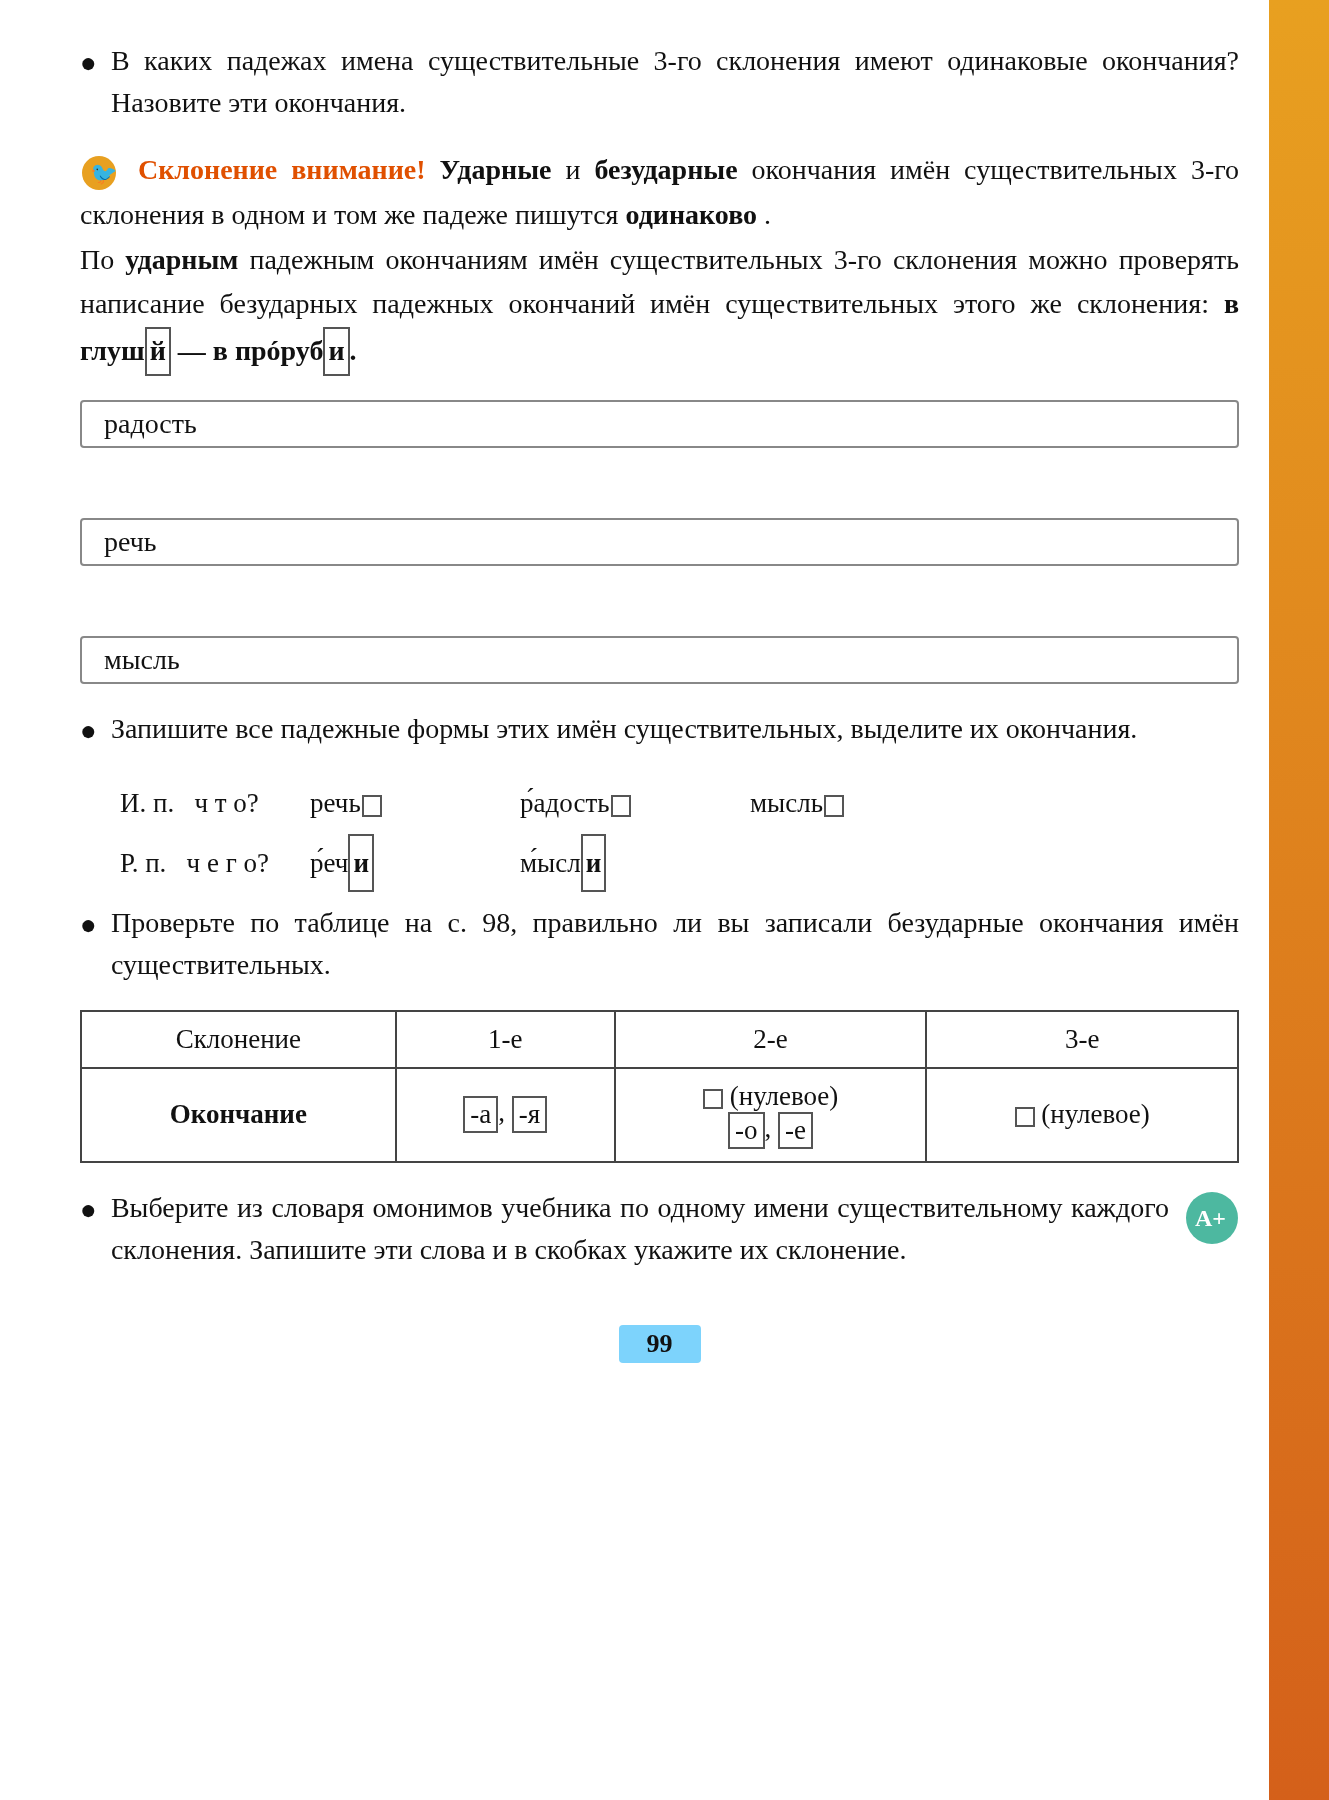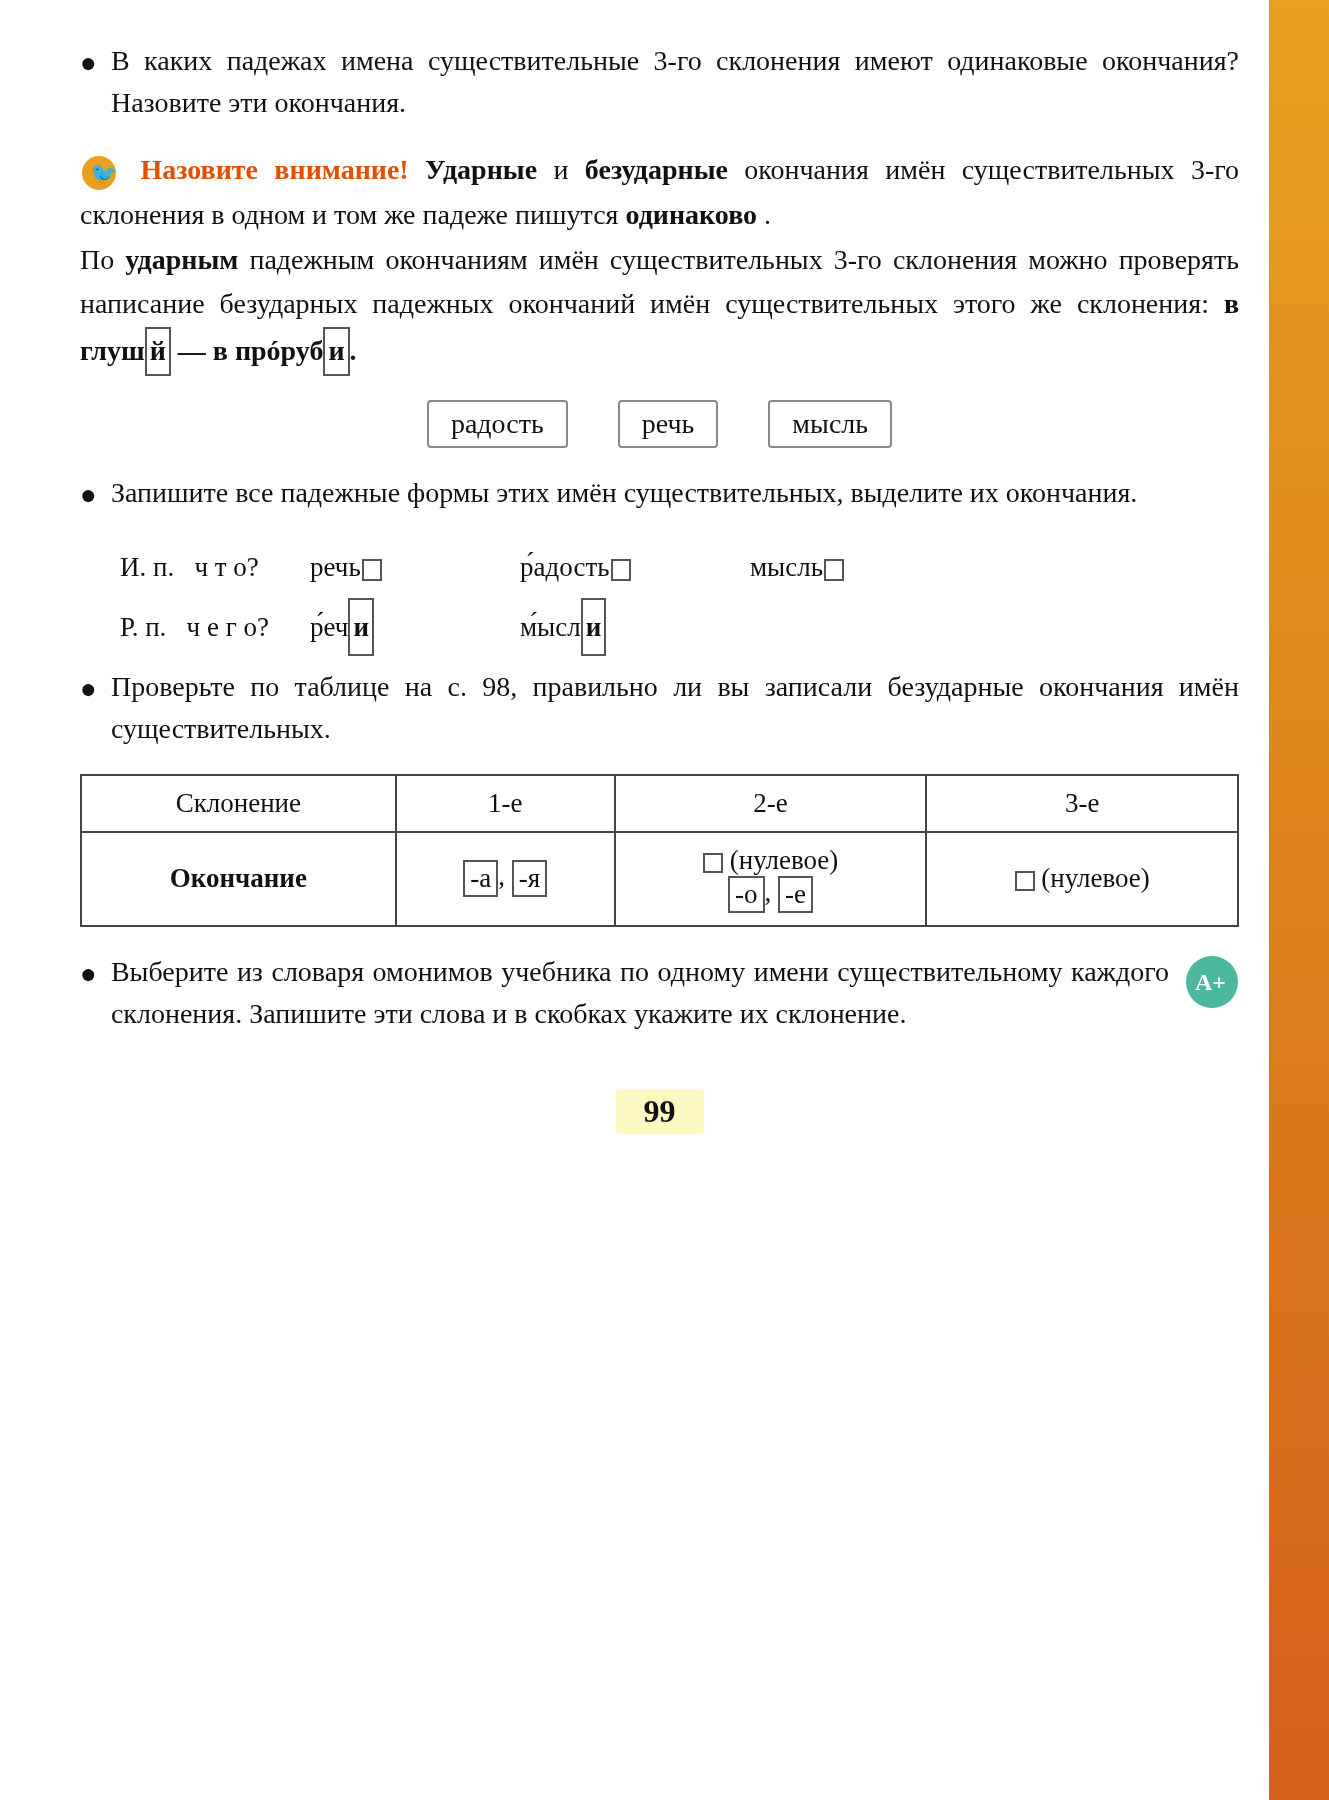--- a/index.html
+++ b/index.html
@@ -72,22 +72,23 @@
       font-weight: bold;
       margin-bottom: 10px;
       line-height: 1.5;
       text-align: justify;
     }
 
     
     .word-boxes {
       display: flex;
       justify-content: center;
-      gap: 50px;
+      gap: 70px;
       margin: 20px 0 24px 0;
+      flex-direction: column;
     }
     .word-box {
       border: 2px solid #888;
       padding: 6px 22px;
       font-size: 28px;
       border-radius: 4px;
     }
 
     
     .decl-rows {
@@ -160,23 +161,23 @@
       vertical-align: middle;
     }
 
     
     .page-num-container {
       display: flex;
       justify-content: center;
       margin-top: 30px;
     }
     .page-num {
-      background: #fef9c3;
+      background: #7dd3fc;
       color: #111;
-      font-size: 32px;
+      font-size: 26px;
       font-weight: bold;
       padding: 4px 28px;
       border-radius: 4px;
     }
 
     
     
   </style>
 </head>
 <body>
@@ -191,21 +192,21 @@
   </div>
 
   <div class="attention-block">
     <span style="display:inline-block;width:38px;height:38px;vertical-align:middle;margin-right:6px;">
       
       <svg viewBox="0 0 38 38" width="38" height="38" xmlns="http://www.w3.org/2000/svg">
         <ellipse cx="19" cy="19" rx="17" ry="17" fill="#e8a020"></ellipse>
         <text x="10" y="27" font-size="22" fill="white" font-family="serif">🐦</text>
       </svg>
     </span>
-    <span class="attention-title">Назовите внимание!</span>
+    <span class="attention-title">Склонение внимание!</span>
     <span> <span class="bold">Ударные</span></span>
     <span> и </span>
     <span class="bold">безударные</span>
     <span> окончания имён существительных 3-го склонения в одном и том же падеже пишутся </span>
     <span class="bold">одинаково</span>
     <span>.</span>
     <br>
     <span>По </span>
     <span class="bold">ударным</span>
     <span> падежным окончаниям имён существительных 3-го склонения можно проверять написание безударных падежных окончаний имён существительных этого же склонения:</span>

